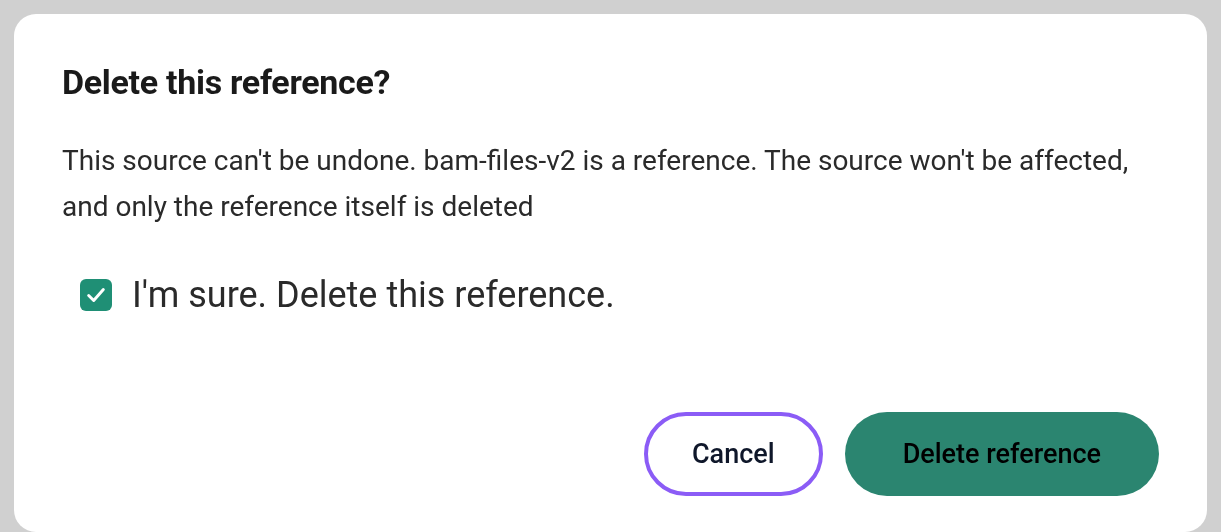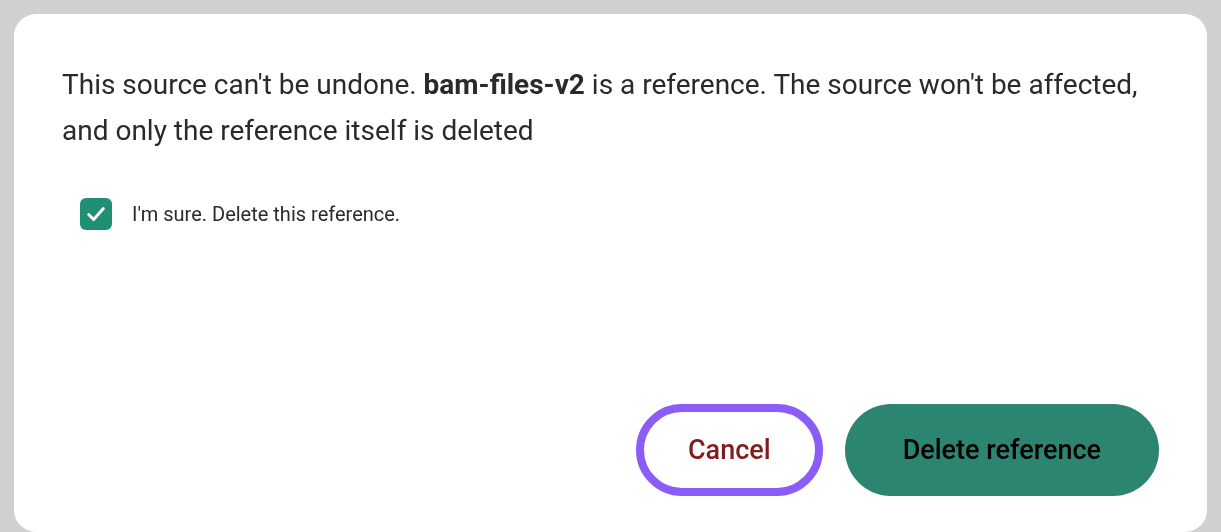--- a/index.html
+++ b/index.html
@@ -34,21 +34,21 @@
       margin-bottom: 36px;
       letter-spacing: -0.3px;
     }
     .modal-body {
       font-size: 28px;
       line-height: 1.65;
       color: #2a2a2a;
       margin-bottom: 44px;
     }
     .modal-body .bold {
-      font-weight: 700;
+      font-weight: 400;
     }
     .confirm-row {
       display: flex;
       align-items: center;
       gap: 20px;
       margin-left: 18px;
     }
     .checkbox {
       width: 32px;
       height: 32px;
@@ -63,55 +63,56 @@
     .checkbox svg {
       width: 22px;
       height: 22px;
       stroke: #ffffff;
       stroke-width: 3.2;
       fill: none;
       stroke-linecap: round;
       stroke-linejoin: round;
     }
     .confirm-label {
-      font-size: 20px;
+      font-size: 36px;
       color: #2a2a2a;
     }
     .footer {
       margin-top: auto;
       display: flex;
       justify-content: flex-end;
       gap: 22px;
       padding-top: 30px;
     }
     .btn {
       font-size: 27px;
       font-weight: 500;
       padding: 22px 44px;
       border-radius: 999px;
       cursor: pointer;
       border: none;
       font-family: inherit;
     }
     .btn-secondary {
       background: #ffffff;
-      color: #7f1d1d;
-      border: 8px solid #8b5cf6;
+      color: #0f172a;
+      border: 4px solid #8b5cf6;
     }
     .btn-primary {
       background: #2b8570;
       color: #000000;
       padding-left: 58px;
       padding-right: 58px;
     }
   </style>
 </head>
 <body>
 
 <div class="modal">
+  <h1 class="modal-title">Delete this reference?</h1>
 
   <p class="modal-body">
     <span>This source can't be undone. </span><span class="bold">bam-files-v2</span><span> is a reference. The source won't be affected, and only the reference itself is deleted</span>
   </p>
 
   <div class="confirm-row">
     <div class="checkbox">
       <svg viewBox="0 0 24 24">
         <polyline points="4 12.5 9.5 18 20 6"></polyline>
       </svg>

